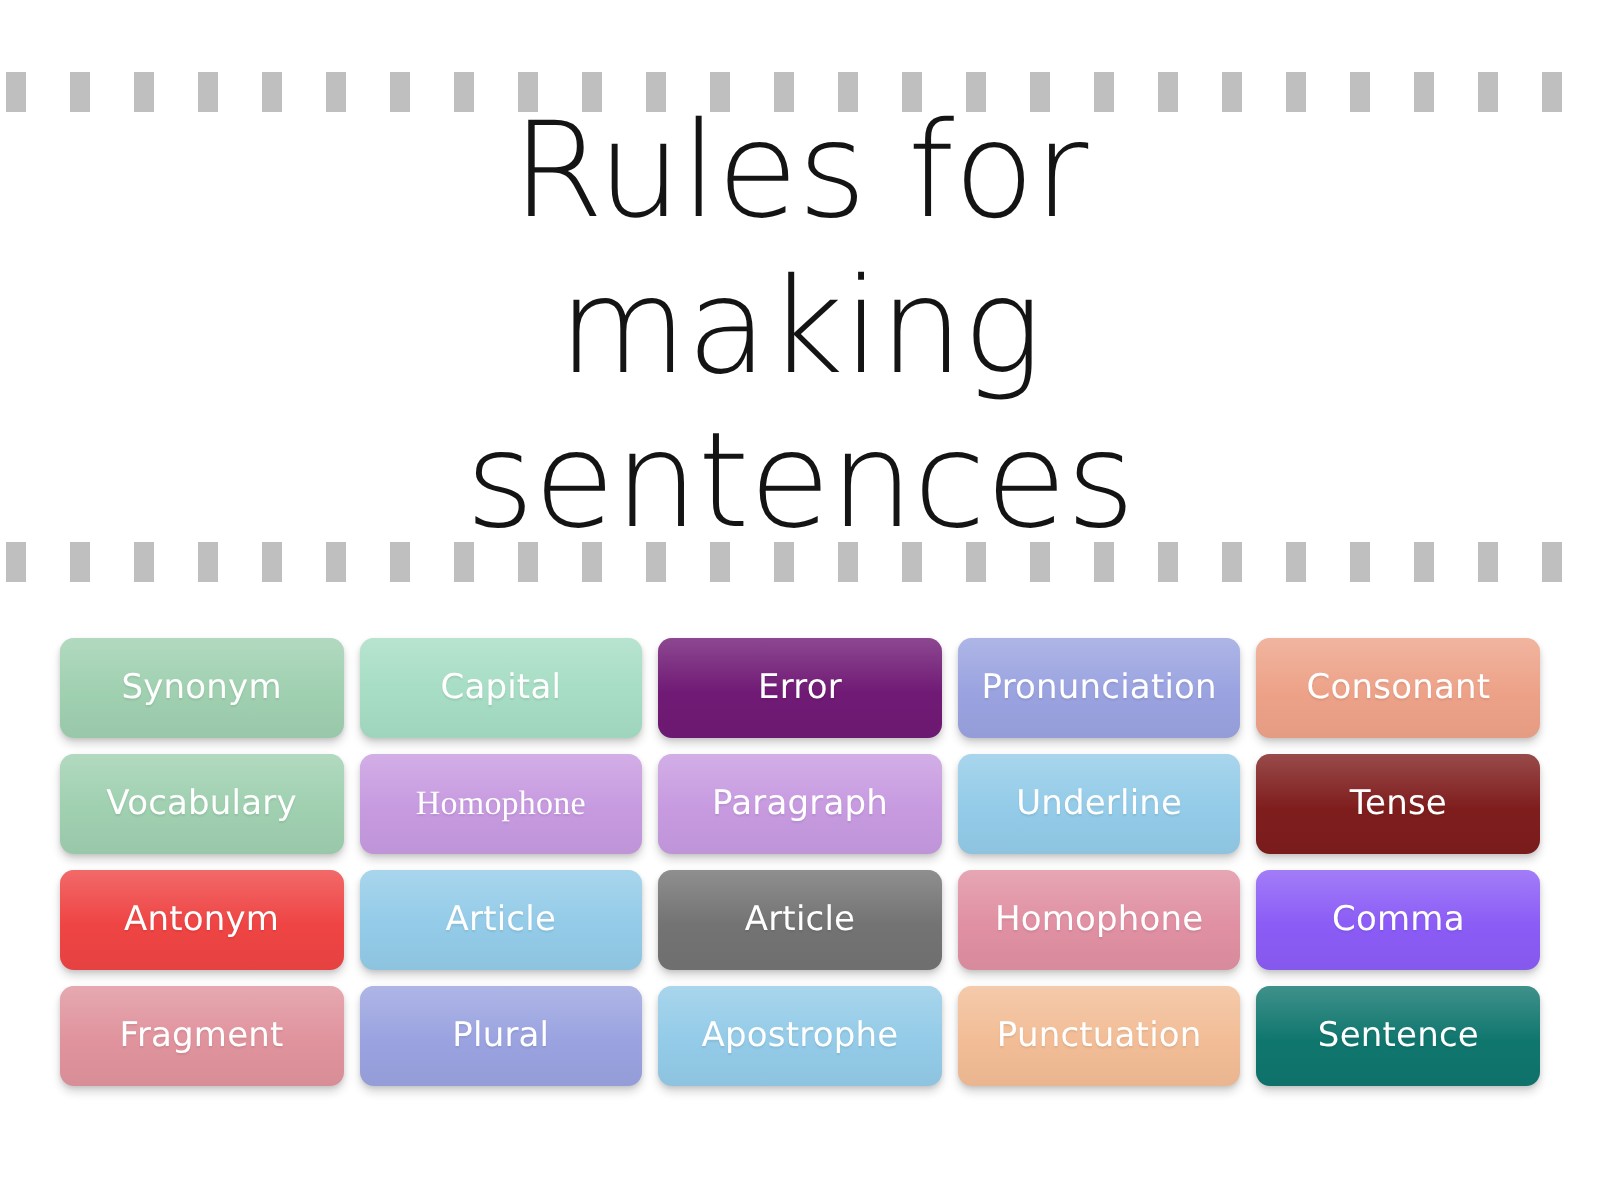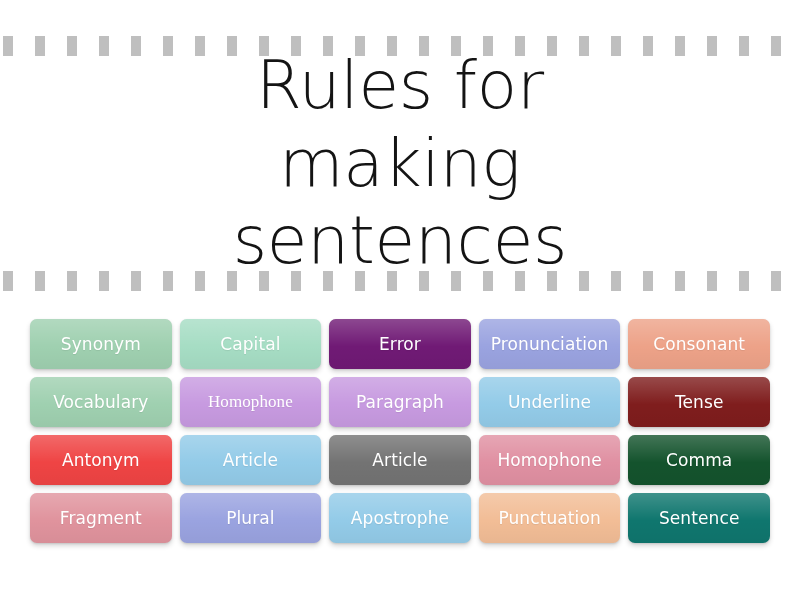--- a/index.html
+++ b/index.html
@@ -164,21 +164,21 @@
         </div>
         <div class="tile" style="background-color: rgb(147, 203, 232);">
           <span class="tile-label">Article</span>
         </div>
         <div class="tile" style="background-color: #737373;">
           <span class="tile-label">Article</span>
         </div>
         <div class="tile" style="background-color: rgb(224, 144, 162);">
           <span class="tile-label">Homophone</span>
         </div>
-        <div class="tile" style="background-color: #14532d;">
+        <div class="tile" style="background-color: #8b5cf6;">
           <span class="tile-label">Comma</span>
         </div>
         <div class="tile" style="background-color: rgb(224, 147, 157);">
           <span class="tile-label">Fragment</span>
         </div>
         <div class="tile" style="background-color: rgb(154, 163, 224);">
           <span class="tile-label">Plural</span>
         </div>
         <div class="tile" style="background-color: rgb(147, 203, 232);">
           <span class="tile-label">Apostrophe</span>

